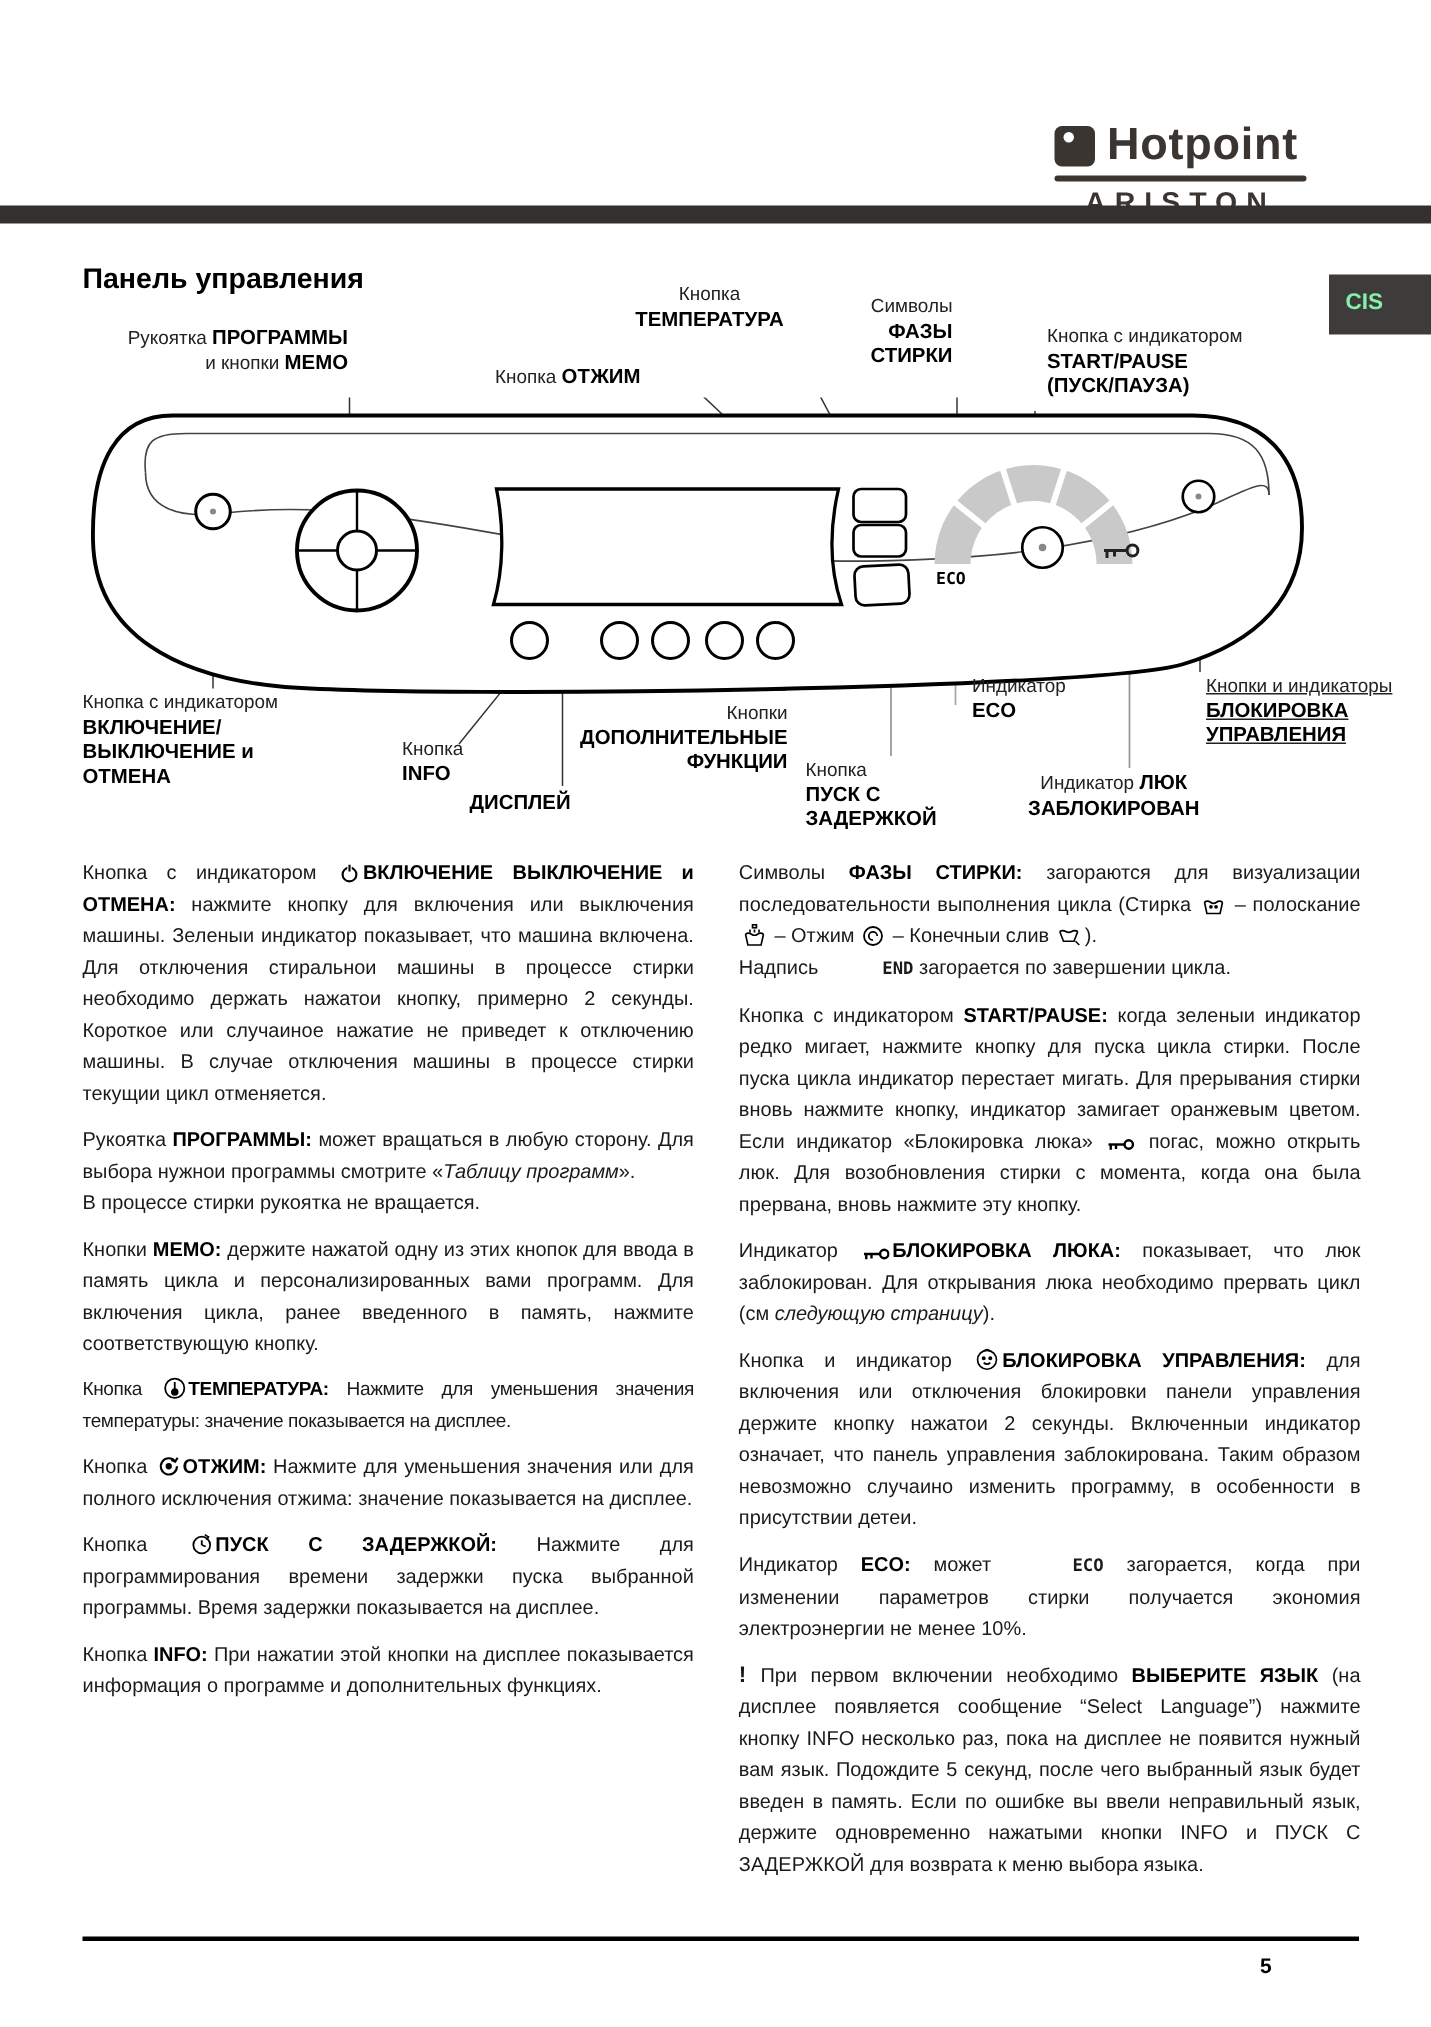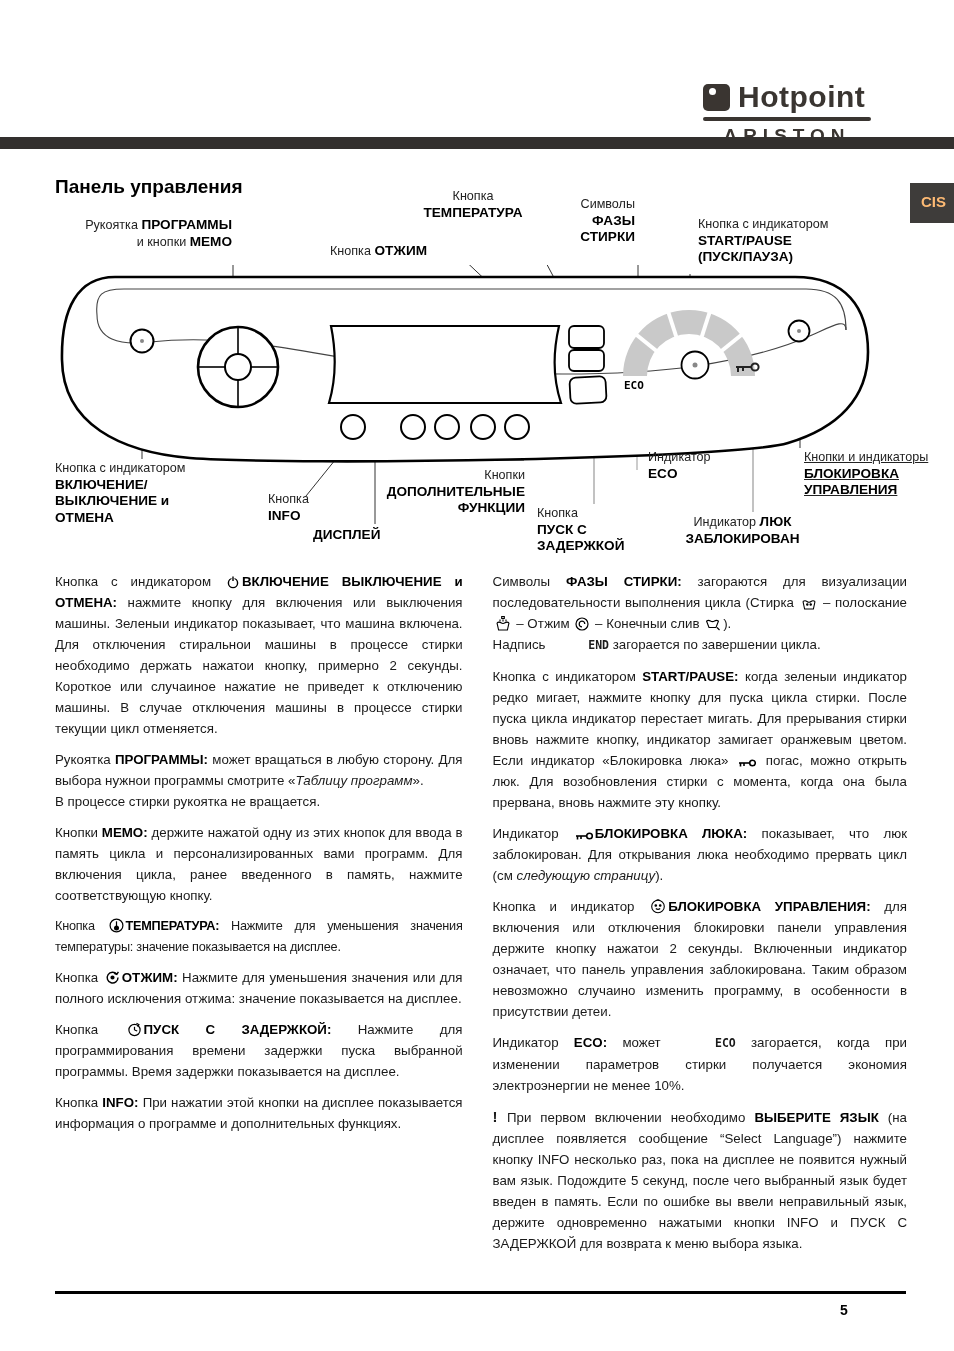--- a/index.html
+++ b/index.html
@@ -7,21 +7,21 @@
         font-family:"Liberation Sans",sans-serif;color:#141414;}
   
   .logo{position:absolute;left:703px;top:52px;width:168px;margin-top:28px;}
   .logo-row{display:flex;align-items:center;gap:8px;}
   .logo-mark{position:relative;width:27px;height:27px;background:#3a3531;border-radius:5px;display:inline-block;}
   .logo-mark::after{content:"";position:absolute;left:6px;top:4px;width:7px;height:7px;background:#fff;border-radius:50%;}
   .logo-hotpoint{font-size:30px;font-weight:700;color:#3a3531;letter-spacing:0.5px;}
   .logo-rule{height:4px;background:#3a3531;margin:3px 0 4px 0;border-radius:2px;}
   .logo-ariston{font-size:19px;font-weight:700;color:#3a3531;letter-spacing:6px;text-align:center;text-decoration:underline;}
   .top-band{position:absolute;left:0;top:137px;width:954px;height:12px;background:#33302e;}
-  .cis-badge{position:absolute;right:0;top:183px;width:44px;height:40px;background:#3e3c3a;color:#fdba74;
+  .cis-badge{position:absolute;right:0;top:183px;width:68px;height:40px;background:#3e3c3a;color:#86efac;
              font-size:15px;font-weight:700;line-height:38px;padding-left:11px;box-sizing:border-box;}
   
   .page-title{position:absolute;left:55px;top:176px;font-size:19px;font-weight:700;color:#000;}
   
   .dg-label{position:absolute;font-size:12.6px;line-height:15.5px;color:#222;}
   .dg-label b{color:#000;font-size:13.6px;}
   .dg-svg{position:absolute;left:40px;top:265px;}
   .eco-leader{stroke:#aaa;}
   
   .columns{position:absolute;left:55px;top:571px;width:852px;display:flex;gap:30px;}

